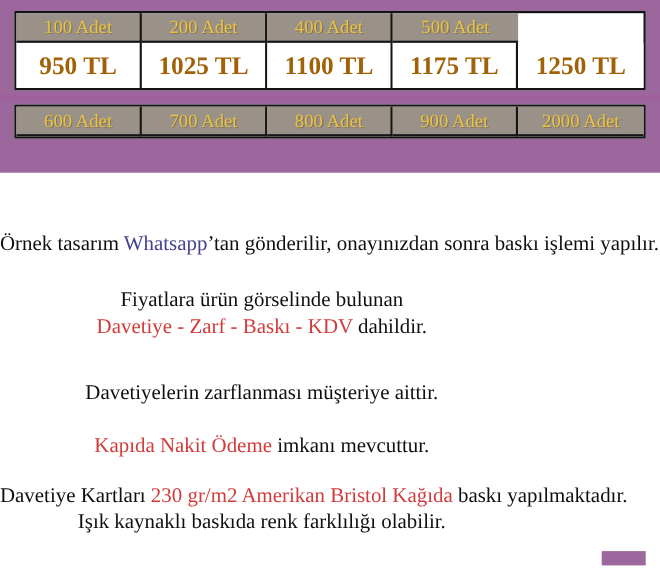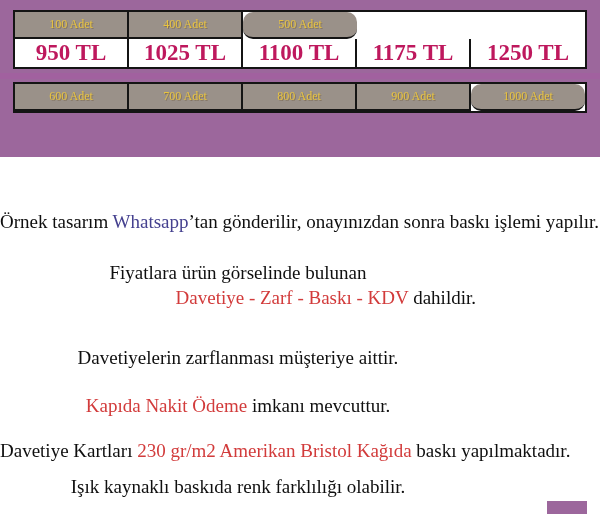--- a/index.html
+++ b/index.html
@@ -19,69 +19,70 @@
   .ptable {
     box-sizing: border-box;
     border: 2px solid var(--border, #141414);
     background: #ffffff;
   }
   .hrow, .prow { display: grid; grid-template-columns: repeat(5, 1fr); }
   .hcell {
     height: 25px;
     background: var(--taupe, #9a9189);
     color: var(--gold, #e9c43e);
-    font-size: 12px;
+    font-size: 17px;
     display: flex; align-items: center; justify-content: center;
     border-right: 2px solid var(--border, #141414);
     border-bottom: 2px solid var(--border, #141414);
     text-shadow: 1px 1px 0 rgba(90,60,20,0.35);
     white-space: nowrap;
   }
-  .hcell:last-child { border-right: none; border-radius: 10px; }
+  .hcell:last-child { border-right: none; }
   .pcell {
-    height: 28px;
+    height: 41px;
     background: #ffffff;
-    color: #be185d;
+    color: #a16207;
     font-size: 23px;
     font-weight: bold;
     display: flex; align-items: center; justify-content: center;
     border-right: 2px solid var(--border, #141414);
     white-space: nowrap;
   }
   .pcell:last-child { border-right: none; }
   .tgap { height: 13px; display: flex; align-items: center; margin: 0 -13px; }
   .tgap .band { height: 6px; width: 100%; background: var(--gapband, #a55ca2); opacity: 0.55; }
   .notes { position: absolute; left: 0; top: 157px; width: 476px; color: #0f0f0f; }
   .line {
     margin: 0; text-align: center; font-size: 19px; line-height: 24px;
     white-space: nowrap;
   }
   .l1 { margin-top: 53px; }
   .l2 { margin-top: 26px; line-height: 25px; }
-  .l3 { line-height: 25px; text-align: right; }
+  .l3 { line-height: 25px; }
   .l4 { margin-top: 36px; }
   .l5 { margin-top: 24px; }
   .l6 { margin-top: 21px; }
-  .l7 { margin-top: 12px; }
+  .l7 { margin-top: 0; }
   .red { color: var(--red, #d23b3b); }
   .wa  { color: var(--whatsapp, #45418f); }
   .corner-mark {
     position: absolute; right: 13px; bottom: 8px;
     width: 40px; height: 13px;
     background: var(--purple, #9c679c);
   }
 </style>
 </head>
 <body>
 
 <div class="banner">
 
   <div class="ptable">
     <div class="hrow">
       <div class="hcell">100 Adet</div>
+      <div class="hcell">200 Adet</div>
       <div class="hcell">400 Adet</div>
       <div class="hcell">500 Adet</div>
     </div>
     <div class="prow">
       <div class="pcell">950 TL</div>
       <div class="pcell">1025 TL</div>
       <div class="pcell">1100 TL</div>
       <div class="pcell">1175 TL</div>
       <div class="pcell">1250 TL</div>
     </div>
@@ -90,21 +91,21 @@
   <div class="tgap">
       <div class="band"></div>
     </div>
 
   <div class="ptable">
     <div class="hrow">
       <div class="hcell">600 Adet</div>
       <div class="hcell">700 Adet</div>
       <div class="hcell">800 Adet</div>
       <div class="hcell">900 Adet</div>
-      <div class="hcell">1000 Adet</div>
+      <div class="hcell">2000 Adet</div>
     </div>
   </div>
 
 </div>
 
 <div class="notes">
   <p class="line l1"><span>Örnek tasarım </span><span class="wa">Whatsapp</span><span>’tan gönderilir, onayınızdan sonra baskı işlemi yapılır.</span></p>
 
   <p class="line l2">Fiyatlara ürün görselinde bulunan</p>
 

